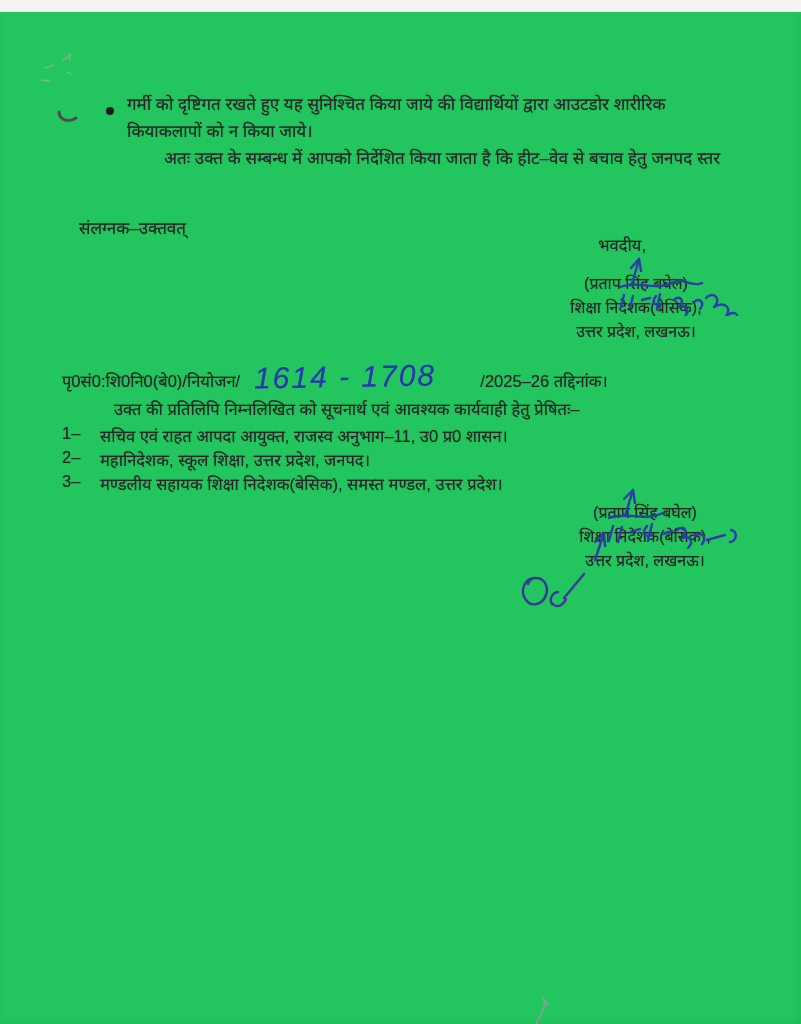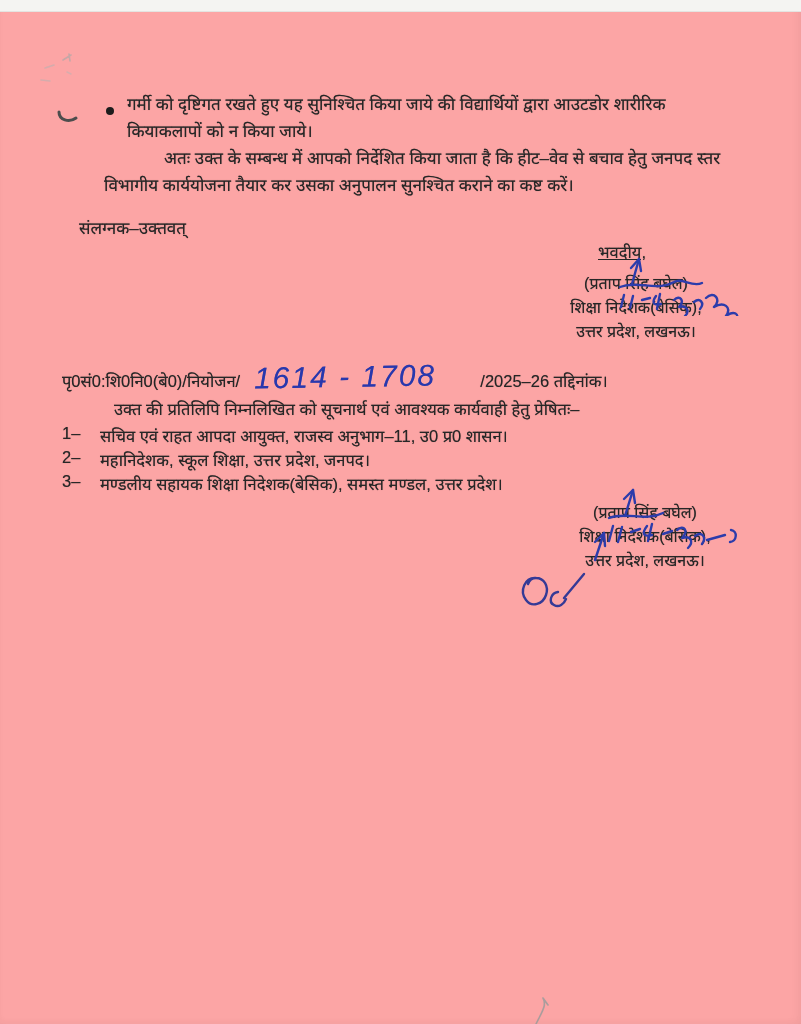--- a/index.html
+++ b/index.html
@@ -1,21 +1,21 @@
 <!DOCTYPE html>
 <html lang="hi"><head>
 <meta charset="utf-8">
 <style>
   * { box-sizing: border-box; }
   html, body { margin: 0; padding: 0; background: #ffffff; }
   .page {
     position: relative;
     width: 801px;
     height: 1024px;
-    background: #fca5a5;
+    background: #22c55e;
     overflow: hidden;
     font-family: "Liberation Sans", sans-serif;
     box-shadow: inset -4px 0 8px rgba(0,0,0,0.035), inset 0 -3px 6px rgba(0,0,0,0.02);
   }
   .scan-top-strip {
     position: absolute; top: 0; left: 0; right: 0; height: 12px;
     background: #f4f4f2;
     border-bottom: 1px solid #e4e4e1;
   }
   .txt {
@@ -81,25 +81,24 @@
     <path d="M10,22 l9,-3 M6,34 l9,1" stroke="#b2b2b2" stroke-width="1.6" fill="none" stroke-linecap="round" opacity="0.55"></path>
     <path d="M32,26 l4,2" stroke="#b5b5b5" stroke-width="1.4" fill="none" stroke-linecap="round" opacity="0.5"></path>
     <path d="M24,66 c0,8 10,11 17,6" stroke="#4d4d4d" stroke-width="3" fill="none" stroke-linecap="round"></path>
   </svg>
 
   <div class="bullet-dot" style="left:106px; top:107px;"></div>
   <div class="txt" style="left:127px; top:94px;">गर्मी को दृष्टिगत रखते हुए यह सुनिश्चित किया जाये की विद्यार्थियों द्वारा आउटडोर शारीरिक</div>
   <div class="txt" style="left:164px; top:148px;">अतः उक्त के सम्बन्ध में आपको निर्देशित किया जाता है कि हीट–वेव से बचाव हेतु जनपद स्तर</div>
 
   <div class="txt" style="left:127px; top:121px;">कियाकलापों को न किया जाये।</div>
-  <div class="txt" style="left:104px; top:175px;">विभागीय कार्ययोजना तैयार कर उसका अनुपालन सुनश्चित कराने का कष्ट करें।</div>
 
   <div class="txt" style="left:79px; top:218px;">संलग्नक–उक्तवत्</div>
 
-  <div class="txt small" style="left:598px; top:242px;text-decoration:underline;">भवदीय,</div>
+  <div class="txt small" style="left:598px; top:235px;">भवदीय,</div>
 
   <div class="sig-block" style="left:552px; top:272px; width:168px;">
     <div>(प्रताप सिंह बघेल)</div>
     <div>शिक्षा निदेशक(बेसिक),</div>
     <div>उत्तर प्रदेश, लखनऊ।</div>
   </div>
   <svg class="sig-svg" style="left:598px; top:250px;" width="152" height="66" viewBox="0 0 152 66">
     <g stroke="#2c3cab" stroke-width="2.4" fill="none" stroke-linecap="round" stroke-linejoin="round">
       <path d="M34,34 L41,9"></path>
       <path d="M41,9 l-8,9 M41,9 l2,12"></path>

